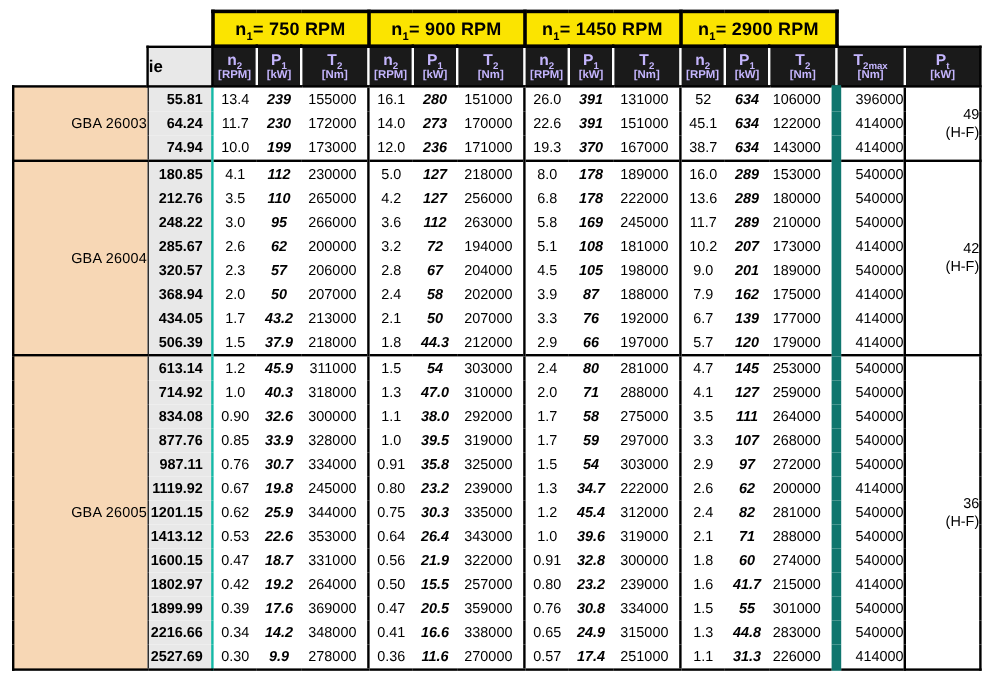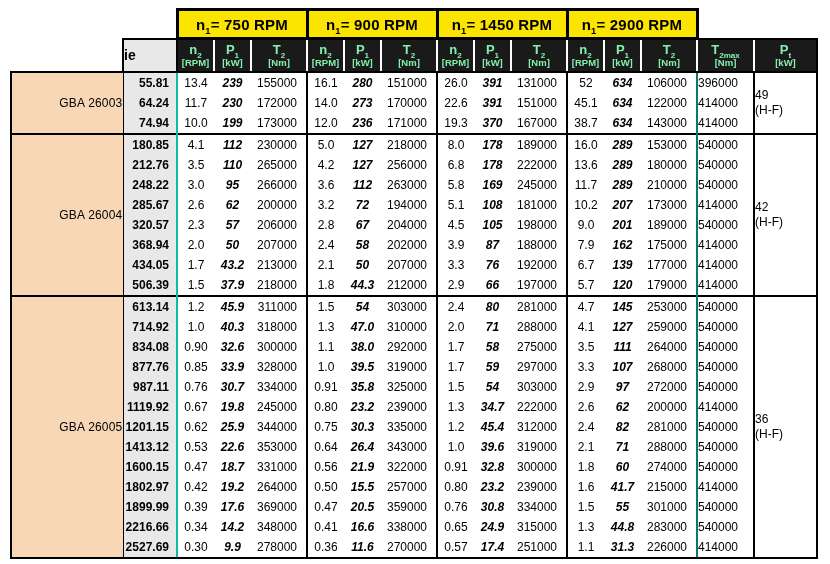--- a/index.html
+++ b/index.html
@@ -19,21 +19,21 @@
     border:3px solid #000;
     height:26px;
     font-size:15px; font-weight:600; font-style:normal;
     text-align:center; letter-spacing:0.2px;
   }
   th.yellow b { font-weight:800; }
   td.blank { background:#fff; border:none; }
 
   
   th.bh {
-    background:var(--hdr); color:#86efac;
+    background:var(--hdr); color:#c4b5fd;
     border-left:2px solid #fff;
     border-top:2px solid #000;
     border-bottom:2px solid #000;
     height:31px; text-align:center;
   }
   th.bh .sym  { font-size:13px; font-weight:bold; line-height:14px; }
   th.bh .unit { font-size:9.5px; font-weight:bold; line-height:11px; }
   th.bh.pt-h  { border-right:2px solid #000; }
   th.ie-h {
     background:var(--iebg);
@@ -54,24 +54,24 @@
   }
   td.ie {
     background:var(--iebg);
     border-right:2px solid #14b8a6;
     font-weight:bold; text-align:right; padding-right:7px;
   }
   td.n2 { text-align:center; }
   td.gs { border-left:2px solid #000; }
   td.p1 { text-align:center; font-weight:bold; font-style:italic; }
   td.t2 { text-align:right; padding-right:9px; }
-  td.t2max { text-align:left; border-left:2px solid #0f766e; border-right:2px solid #000; }
+  td.t2max { text-align:right; border-left:8px solid #0f766e; border-right:2px solid #000; }
   td.pt {
     border:2px solid #000;
-    text-align:left; font-size:12px; line-height:15px;
+    text-align:right; font-size:12px; line-height:15px;
   }
 </style>
 </head>
 <body>
 
 <div class="wrap">
   <table id="gear-table">
       <colgroup>
         <col style="width: 112px;">
         <col style="width: 54px;">

